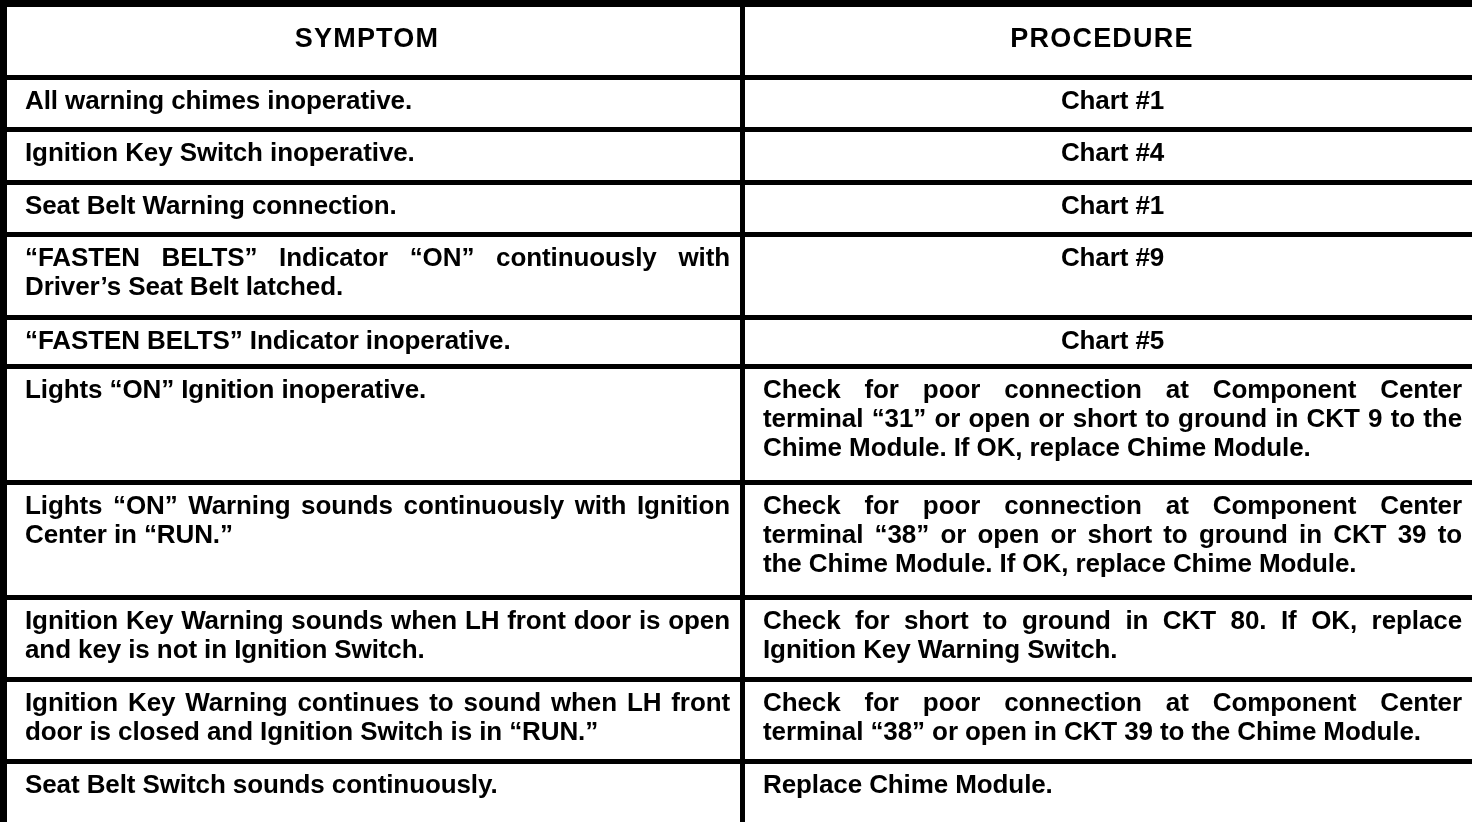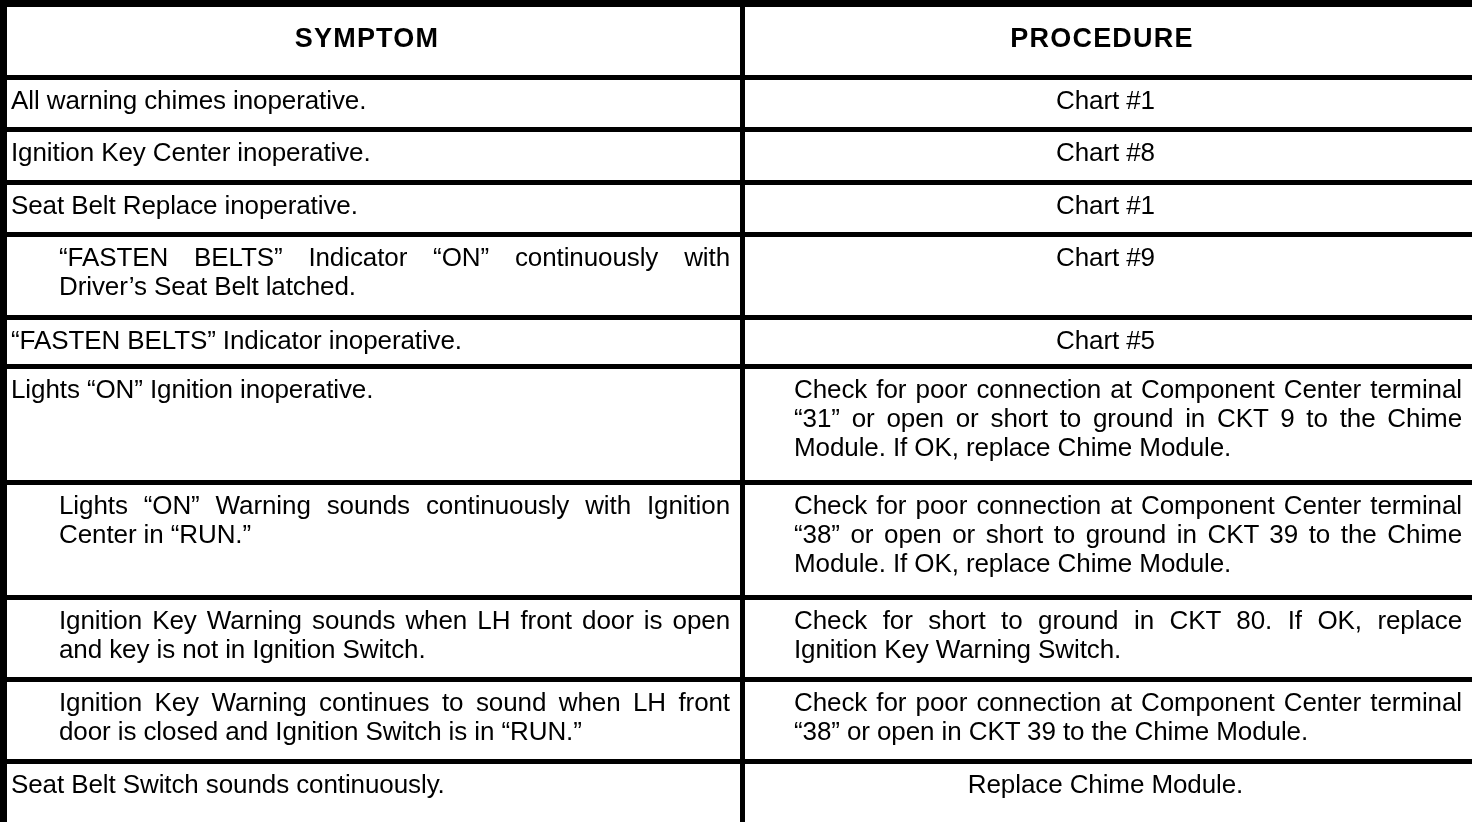--- a/index.html
+++ b/index.html
@@ -30,24 +30,24 @@
 
   #diagnosis-table th,
   #diagnosis-table td {
     border: 5px solid #000000;
     padding: 0;
     vertical-align: top;
     background: #ffffff;
   }
 
   .cell-inner {
-    padding: 6px 10px 6px 4px;
+    padding: 6px 10px 6px 18px;
     font-size: 26px;
     line-height: 1.12;
-    font-weight: 400;
+    font-weight: 700;
     letter-spacing: -0.1px;
     -webkit-font-smoothing: none;
     text-rendering: optimizeLegibility;
   }
 
   
   .header-row th {
     border-bottom: 7px solid #000000;
   }
   .header-cell-inner {
@@ -58,34 +58,32 @@
     padding: 16px 23px 18px 10px;
   }
 
   
   .sym-inner {
     text-align: left;
   }
   .sym-inner.justify {
     text-align: justify;
     text-align-last: left;
-    margin-left: 48px;
   }
 
   
   .proc-inner {
-    text-align: center;
+    text-align: left;
   }
   .proc-inner.centered {
     text-align: center;
   }
   .proc-inner.justify {
     text-align: justify;
     text-align-last: left;
-    margin-left: 45px;
   }
 
   
   tr.r-head   { height: 74px; }
   tr.r-1      { height: 52px; }
   tr.r-2      { height: 53px; }
   tr.r-3      { height: 52px; }
   tr.r-4      { height: 83px; }
   tr.r-5      { height: 49px; }
   tr.r-6      { height: 116px; }
@@ -118,30 +116,30 @@
       <td>
         <div class="cell-inner sym-inner">All warning chimes inoperative.</div>
       </td>
       <td>
         <div class="cell-inner proc-inner centered">Chart #1</div>
       </td>
     </tr>
 
     <tr class="r-2">
       <td>
-        <div class="cell-inner sym-inner">Ignition Key Center inoperative.</div>
-      </td>
-      <td>
-        <div class="cell-inner proc-inner centered">Chart #8</div>
+        <div class="cell-inner sym-inner">Ignition Key Switch inoperative.</div>
+      </td>
+      <td>
+        <div class="cell-inner proc-inner centered">Chart #4</div>
       </td>
     </tr>
 
     <tr class="r-3">
       <td>
-        <div class="cell-inner sym-inner">Seat Belt Replace inoperative.</div>
+        <div class="cell-inner sym-inner">Seat Belt Warning connection.</div>
       </td>
       <td>
         <div class="cell-inner proc-inner centered">Chart #1</div>
       </td>
     </tr>
 
     <tr class="r-4">
       <td>
         <div class="cell-inner sym-inner justify">“FASTEN BELTS” Indicator “ON” continuously with Driver’s Seat Belt latched.</div>
       </td>

